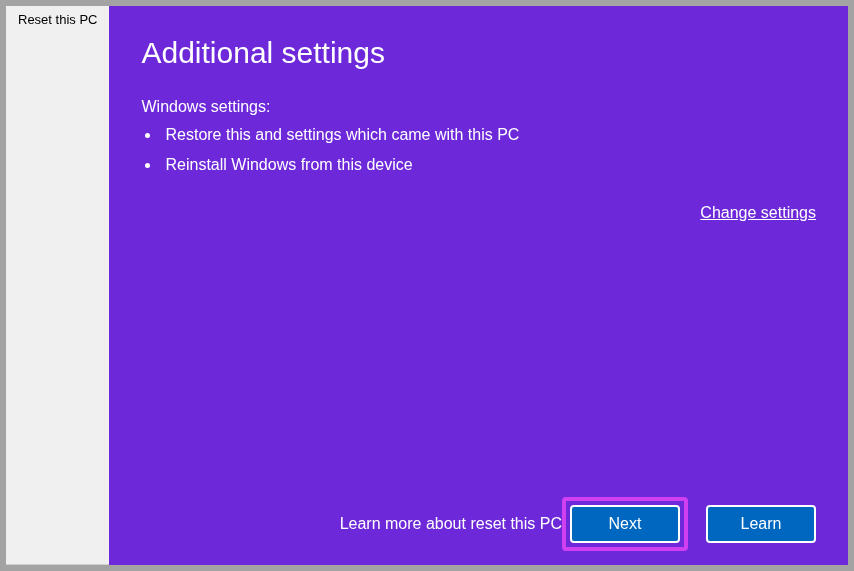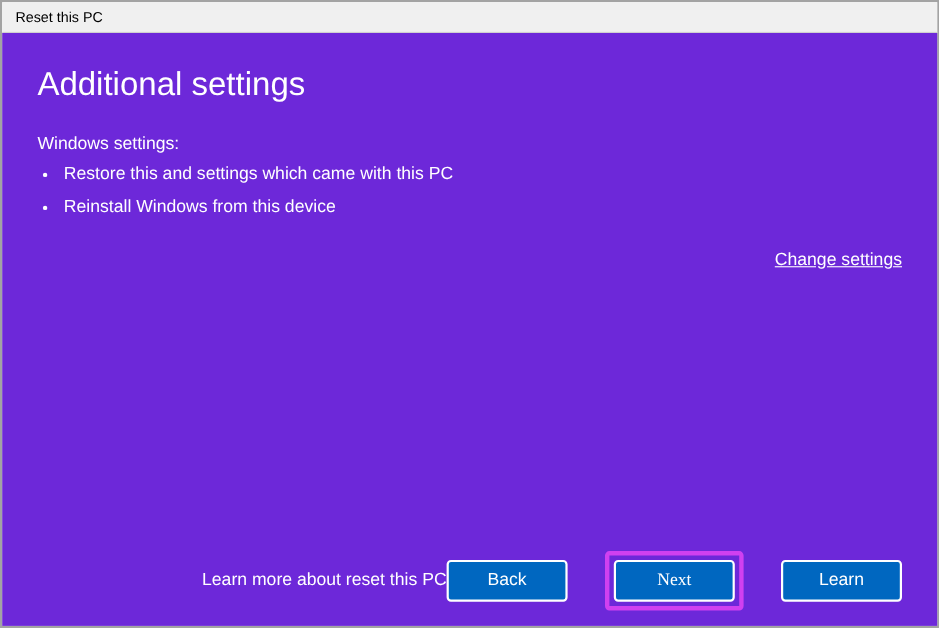--- a/index.html
+++ b/index.html
@@ -10,23 +10,23 @@
     body {
       font-family: "Segoe UI", -apple-system, sans-serif;
       background: #fff;
       width: 854px;
       height: 571px;
       overflow: hidden;
     }
     .window {
       width: 100%;
       height: 100%;
-      border: 2px solid #a3a3a3;
+      border: 6px solid #a3a3a3;
       display: flex;
-      flex-direction: column;
+      flex-direction: row;
     }
     .titlebar {
       background: #f0f0f0;
       padding: 6px 12px;
       font-size: 13px;
       color: #000;
       border-bottom: 1px solid #d0d0d0;
     }
     .content {
       flex: 1;
@@ -89,43 +89,41 @@
       text-align: center;
       border-radius: 4px;
       cursor: pointer;
       font-family: inherit;
     }
     .highlight-wrap {
       border: 4px solid #d040f0;
       border-radius: 4px;
       padding: 4px;
       display: inline-flex;
-      margin: -8px 16px;
-      font-family: Liberation Serif, serif;
+      margin: -8px 0;
     }
   </style>
 </head>
 <body>
 
 <div class="window">
   <div class="titlebar">
     <span>Reset this PC</span>
   </div>
   <div class="content">
     <h1 class="heading">Additional settings</h1>
     <div class="section-label">Windows settings:</div>
     <ul class="bullets">
       <li>Restore this and settings which came with this PC</li>
       <li>Reinstall Windows from this device</li>
     </ul>
     <a class="link">Change settings</a>
     <div class="footer">
       <div class="learn-more">Learn more about reset this PC</div>
       <div class="buttons">
-        <button class="btn">Back</button>
         <span class="highlight-wrap">
           <button class="btn">Next</button>
         </span>
         <button class="btn">Learn</button>
       </div>
     </div>
   </div>
 </div>
 
 </body></html>

